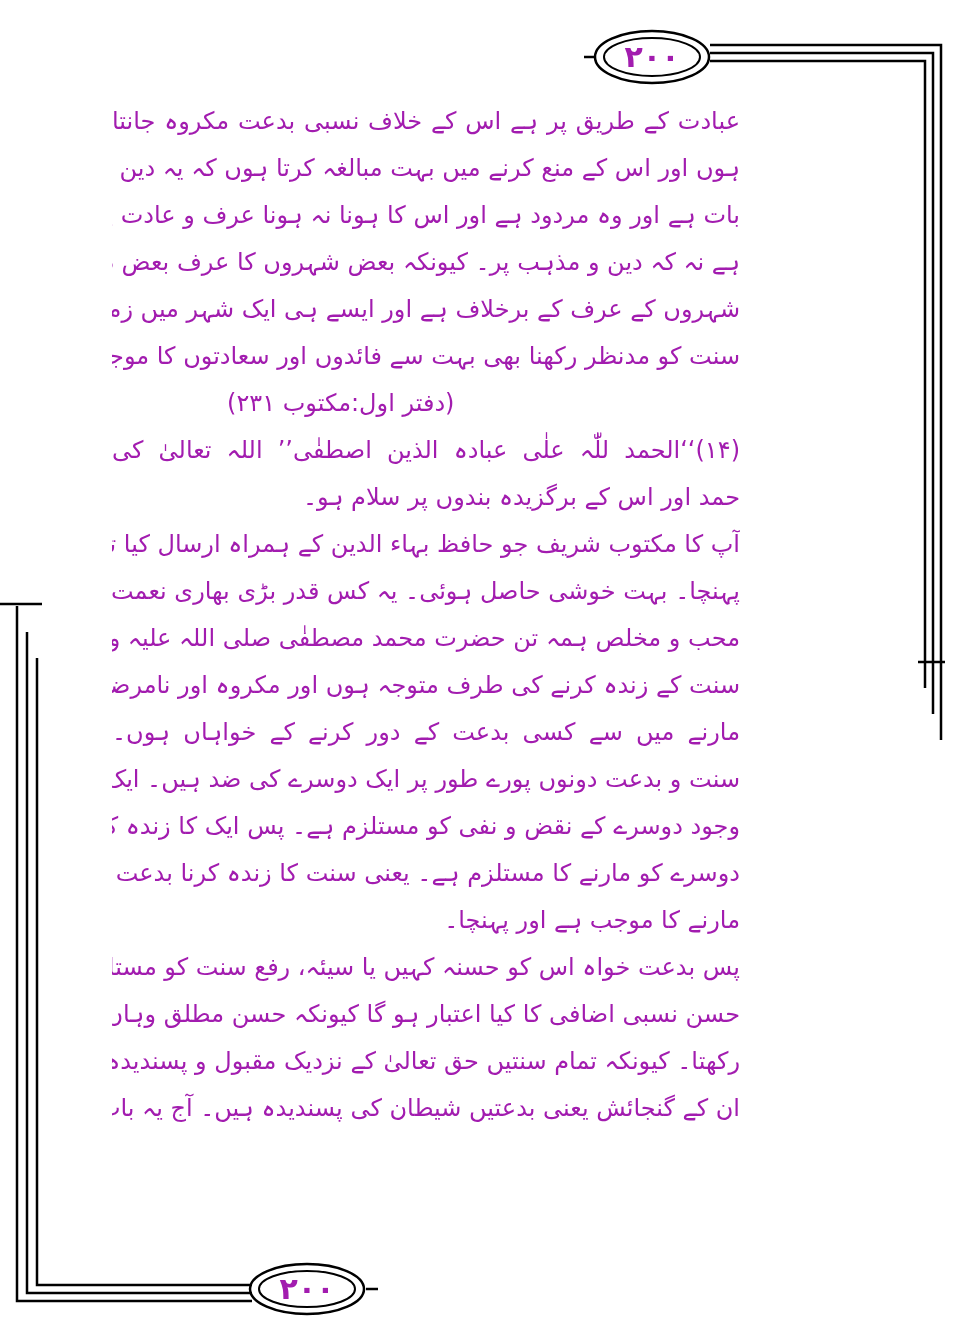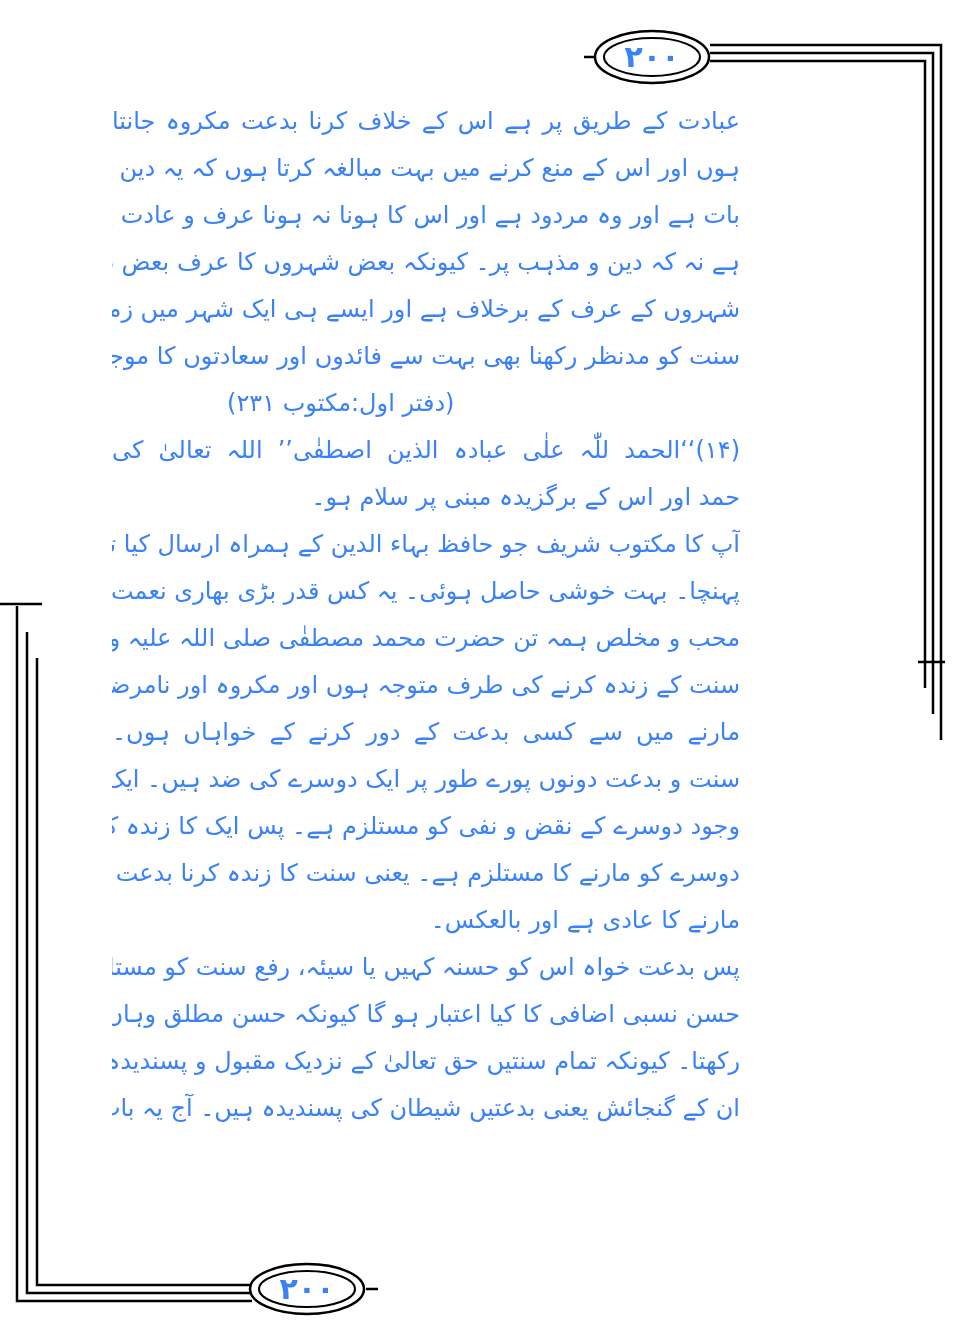--- a/index.html
+++ b/index.html
@@ -4,21 +4,21 @@
 <style>
   html, body { margin: 0; padding: 0; background: #e8e8e8; }
   .page {
     position: relative;
     width: 960px;
     height: 1334px;
     margin: 0 auto;
     background: #ffffff;
     overflow: hidden;
     font-family: "DejaVu Sans", sans-serif;
-    color: #3b82f6;
+    color: #a21caf;
   }
   svg.frame {
     position: absolute;
     inset: 0;
     width: 960px;
     height: 1334px;
     pointer-events: none;
   }
   .page-num {
     position: absolute;
@@ -94,37 +94,37 @@
   </svg>
 
   <div class="page-num top">
     <span>۲۰۰</span>
   </div>
   <div class="page-num bottom">
     <span>۲۰۰</span>
   </div>
 
   <div class="text-block">
-      <div class="line">عبادت کے طریق پر ہے اس کے خلاف کرنا بدعت مکروہ جانتا</div>
+      <div class="line">عبادت کے طریق پر ہے اس کے خلاف نسبی بدعت مکروہ جانتا</div>
       <div class="line">ہوں اور اس کے منع کرنے میں بہت مبالغہ کرتا ہوں کہ یہ دین میں نئی</div>
       <div class="line">بات ہے اور وہ مردود ہے اور اس کا ہونا نہ ہونا عرف و عادت پر مبنی</div>
       <div class="line">ہے نہ کہ دین و مذہب پر۔ کیونکہ بعض شہروں کا عرف بعض دوسرے</div>
       <div class="line">شہروں کے عرف کے برخلاف ہے اور ایسے ہی ایک شہر میں زمانوں</div>
       <div class="line">سنت کو مدنظر رکھنا بھی بہت سے فائدوں اور سعادتوں کا موجب ہے’’</div>
       <div class="line cite">(دفتر اول:مکتوب ۲۳۱)</div>
       <div class="line">(۱۴)‘‘الحمد للّٰہ علٰی عبادہ الذین اصطفٰی’’ اللہ تعالیٰ کی</div>
-      <div class="line end">حمد اور اس کے برگزیدہ مبنی پر سلام ہو۔</div>
+      <div class="line end">حمد اور اس کے برگزیدہ بندوں پر سلام ہو۔</div>
       <div class="line">آپ کا مکتوب شریف جو حافظ بہاء الدین کے ہمراہ ارسال کیا تھا،</div>
       <div class="line">پہنچا۔ بہت خوشی حاصل ہوئی۔ یہ کس قدر بڑی بھاری نعمت ہے کہ</div>
       <div class="line">محب و مخلص ہمہ تن حضرت محمد مصطفٰی صلی اللہ علیہ وسلم کی سنتوں میں کسی</div>
       <div class="line">سنت کے زندہ کرنے کی طرف متوجہ ہوں اور مکروہ اور نامرضیہ</div>
       <div class="line">مارنے میں سے کسی بدعت کے دور کرنے کے خواہاں ہوں۔</div>
       <div class="line">سنت و بدعت دونوں پورے طور پر ایک دوسرے کی ضد ہیں۔ ایک کا</div>
       <div class="line">وجود دوسرے کے نقض و نفی کو مستلزم ہے۔ پس ایک کا زندہ کرنا</div>
       <div class="line">دوسرے کو مارنے کا مستلزم ہے۔ یعنی سنت کا زندہ کرنا بدعت کے</div>
-      <div class="line end">مارنے کا عادی ہے اور بالعکس۔</div>
+      <div class="line end">مارنے کا موجب ہے اور پہنچا۔</div>
       <div class="line">پس بدعت خواہ اس کو حسنہ کہیں یا سیئہ، رفع سنت کو مستلزم ہے۔ شاید</div>
       <div class="line">حسن نسبی اضافی کا کیا اعتبار ہو گا کیونکہ حسن مطلق وہاں گنجائش نہیں</div>
       <div class="line">رکھتا۔ کیونکہ تمام سنتیں حق تعالیٰ کے نزدیک مقبول و پسندیدہ ہیں۔ اور</div>
       <div class="line">ان کے گنجائش یعنی بدعتیں شیطان کی پسندیدہ ہیں۔ آج یہ بات</div>
     </div>
 
 </div>
 
 </body></html>

